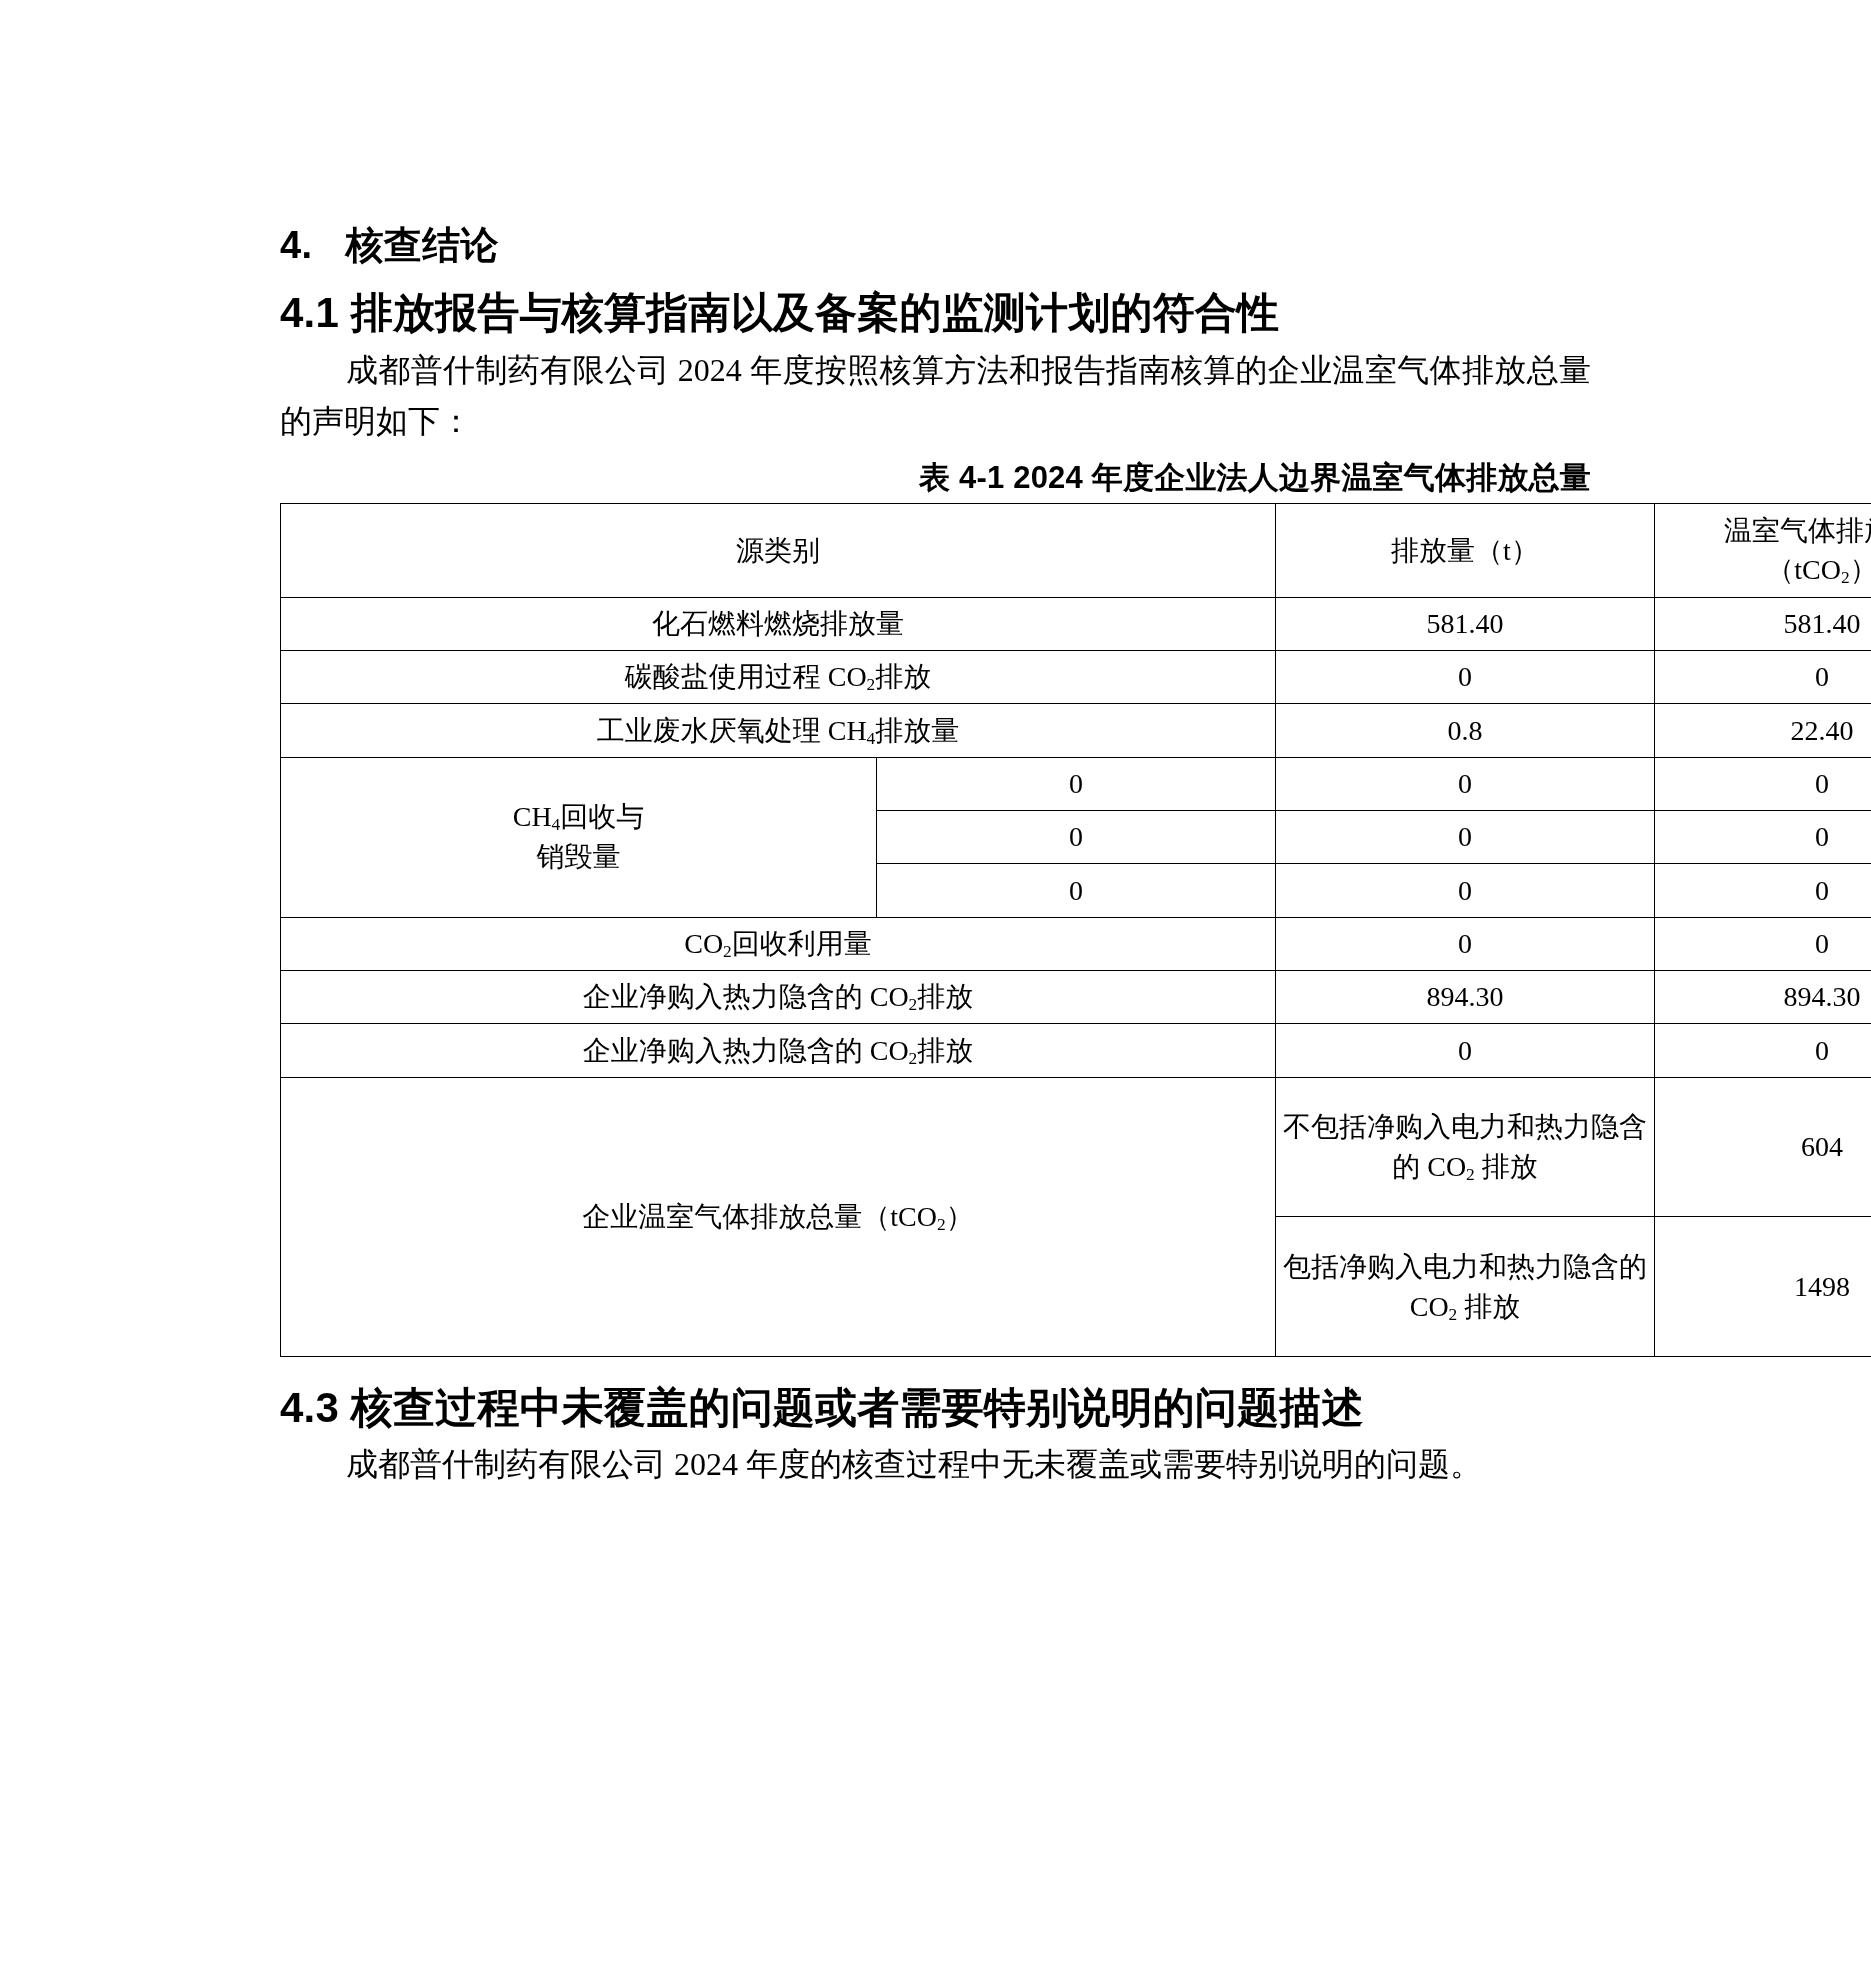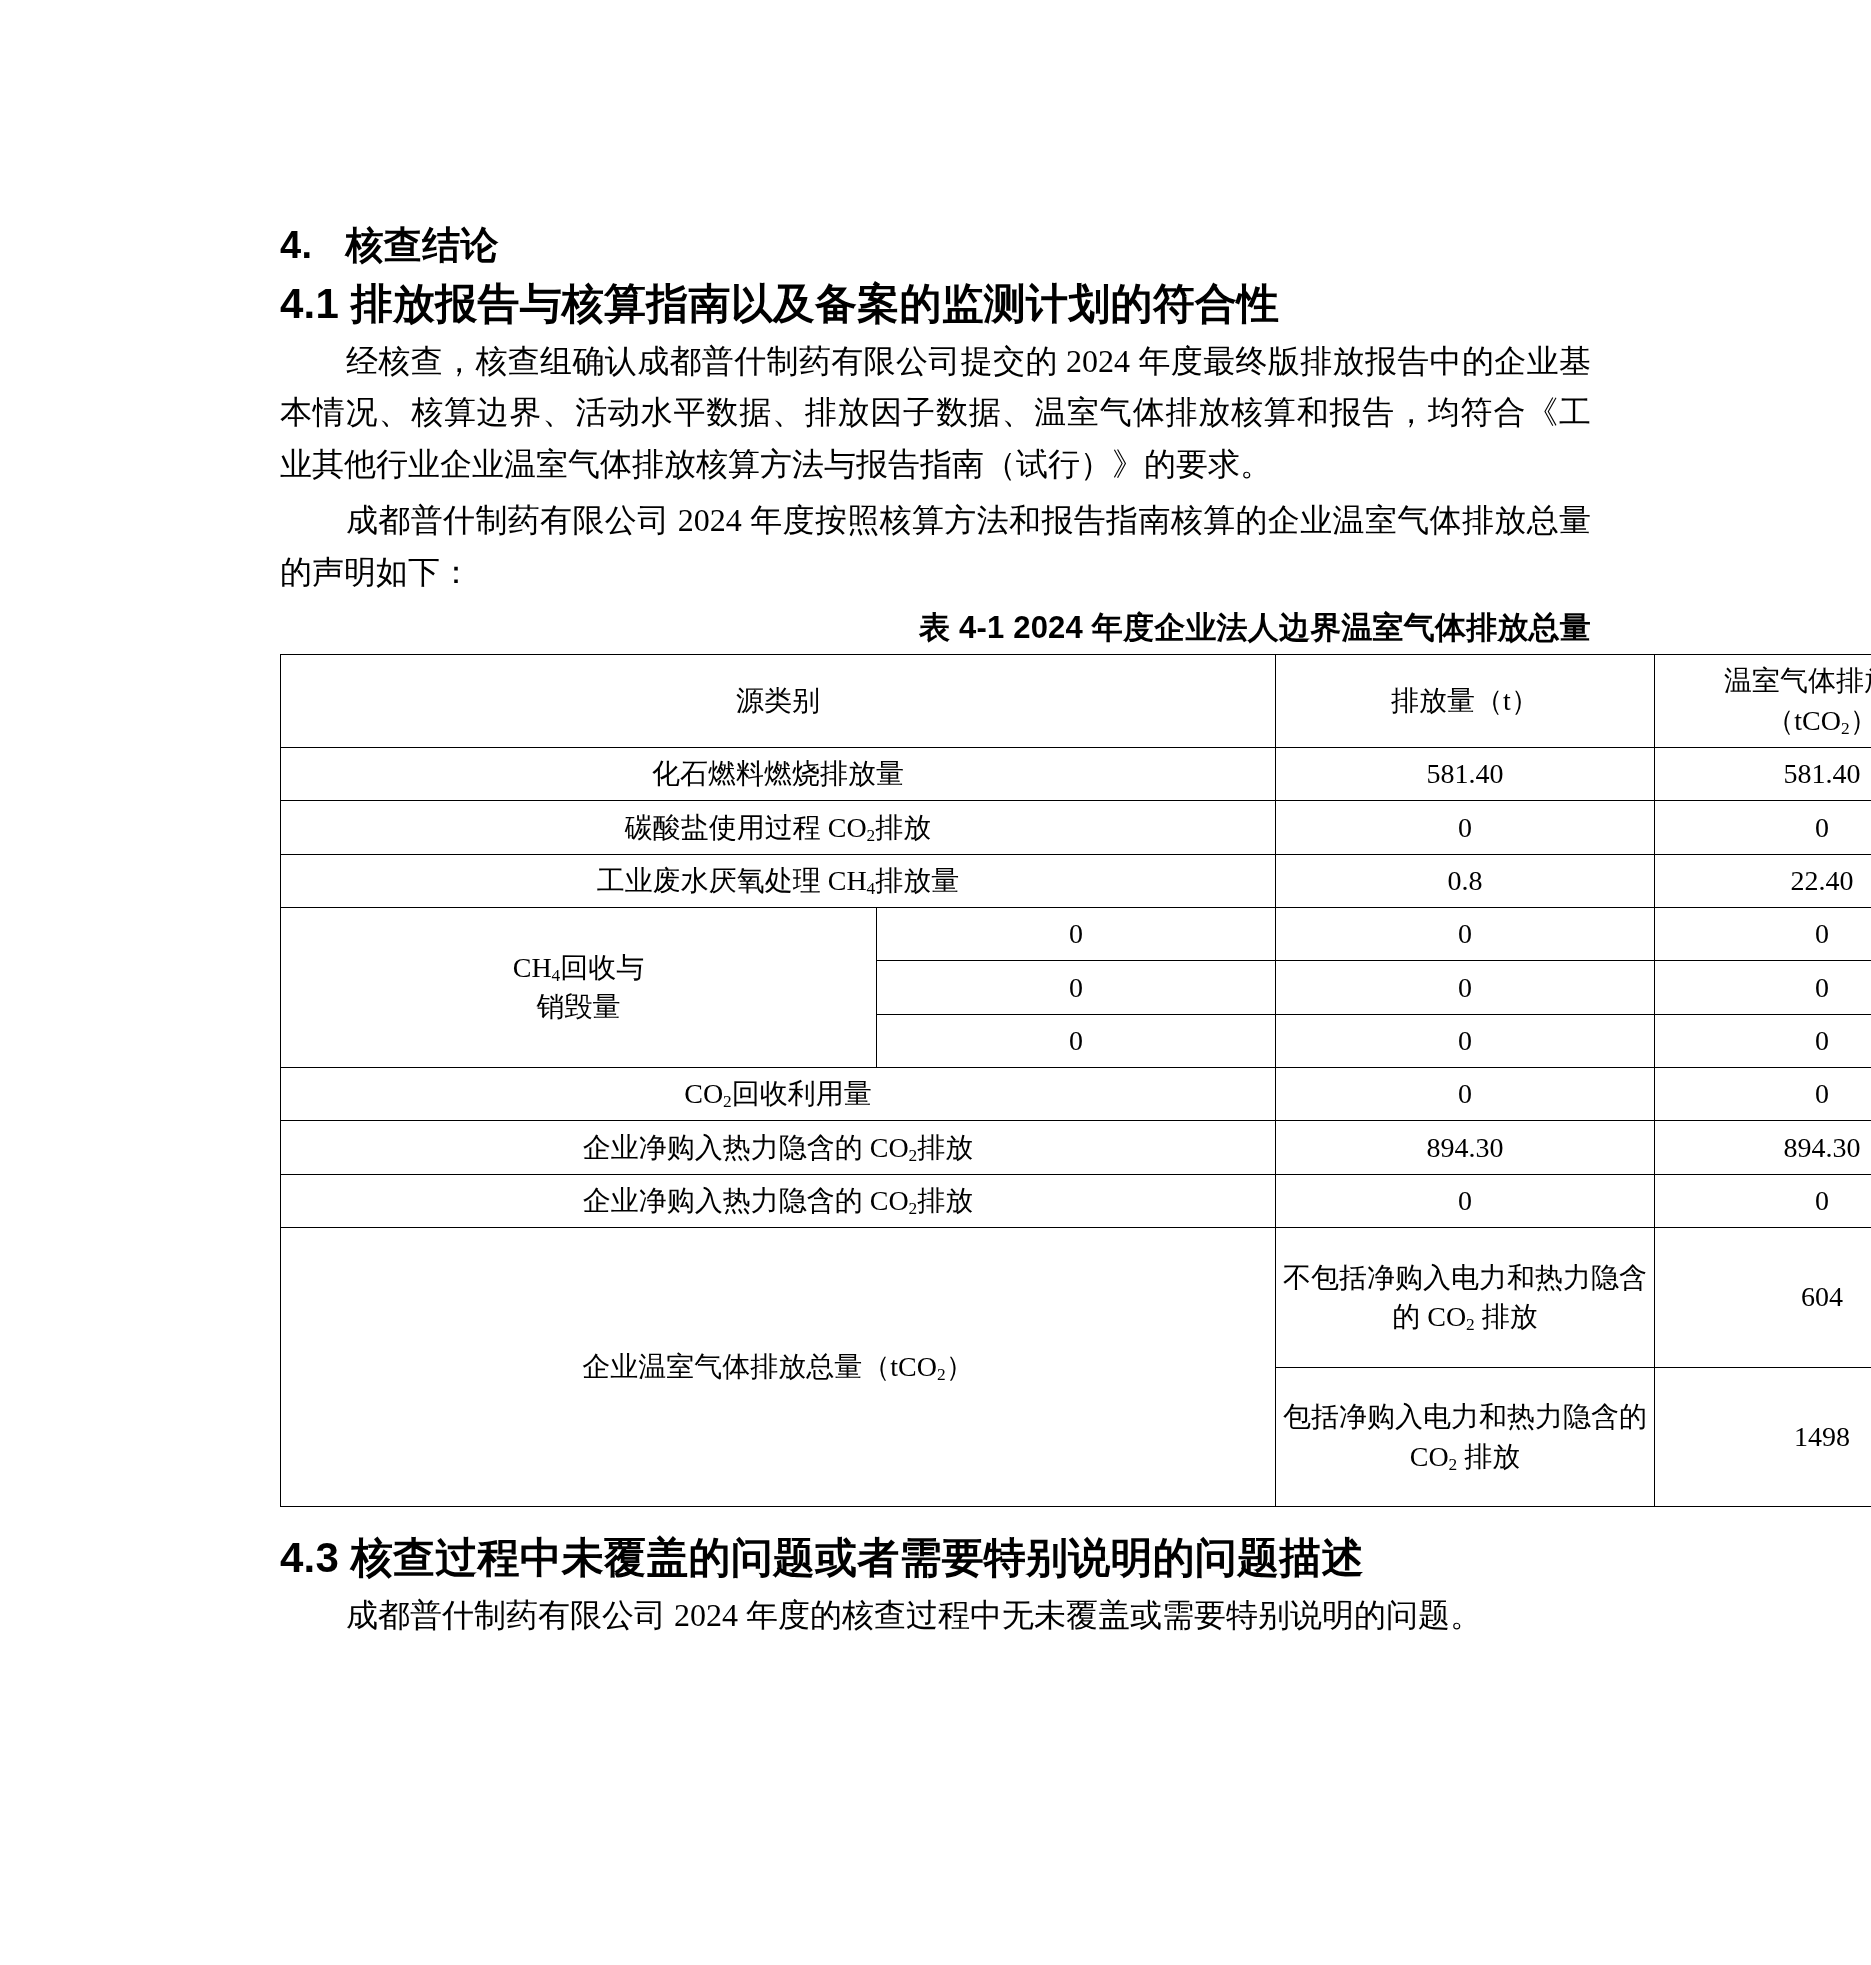--- a/index.html
+++ b/index.html
@@ -28,21 +28,21 @@
     width: 1311px;
   }
 
   
   .h1 {
     font-family: "Liberation Sans", "DejaVu Sans", sans-serif;
     font-weight: bold;
     font-size: 38px;
     line-height: 1.32;
     letter-spacing: 0.4px;
-    margin: 0 0 5px 0;
+    margin: 0 0 14px 0;
   }
   .h2 {
     font-family: "Liberation Sans", "DejaVu Sans", sans-serif;
     font-weight: bold;
     font-size: 42px;
     line-height: 1.38;
     letter-spacing: 0.2px;
     margin: 0 0 2.4px 0;
   }
   .h2.spaced-top { margin-top: 11px; }
@@ -113,21 +113,20 @@
 
   <div class="content">
 
     <div class="h1">
       <span>4.</span>
       &nbsp;
       <span>核查结论</span>
     </div>
 
     <div class="h2">4.1 排放报告与核算指南以及备案的监测计划的符合性</div>
-    <p class="para">经核查，核查组确认成都普什制药有限公司提交的 2024 年度最终版排放报告中的企业基本情况、核算边界、活动水平数据、排放因子数据、温室气体排放核算和报告，均符合《工业其他行业企业温室气体排放核算方法与报告指南（试行）》的要求。</p>
 
     <p class="para">成都普什制药有限公司 2024 年度按照核算方法和报告指南核算的企业温室气体排放总量的声明如下：</p>
 
     <div class="table-caption">表 4-1 2024 年度企业法人边界温室气体排放总量</div>
 
     <table class="emissions">
       <colgroup>
         <col class="c-src">
         <col class="c-sub">
         <col class="c-val1">

